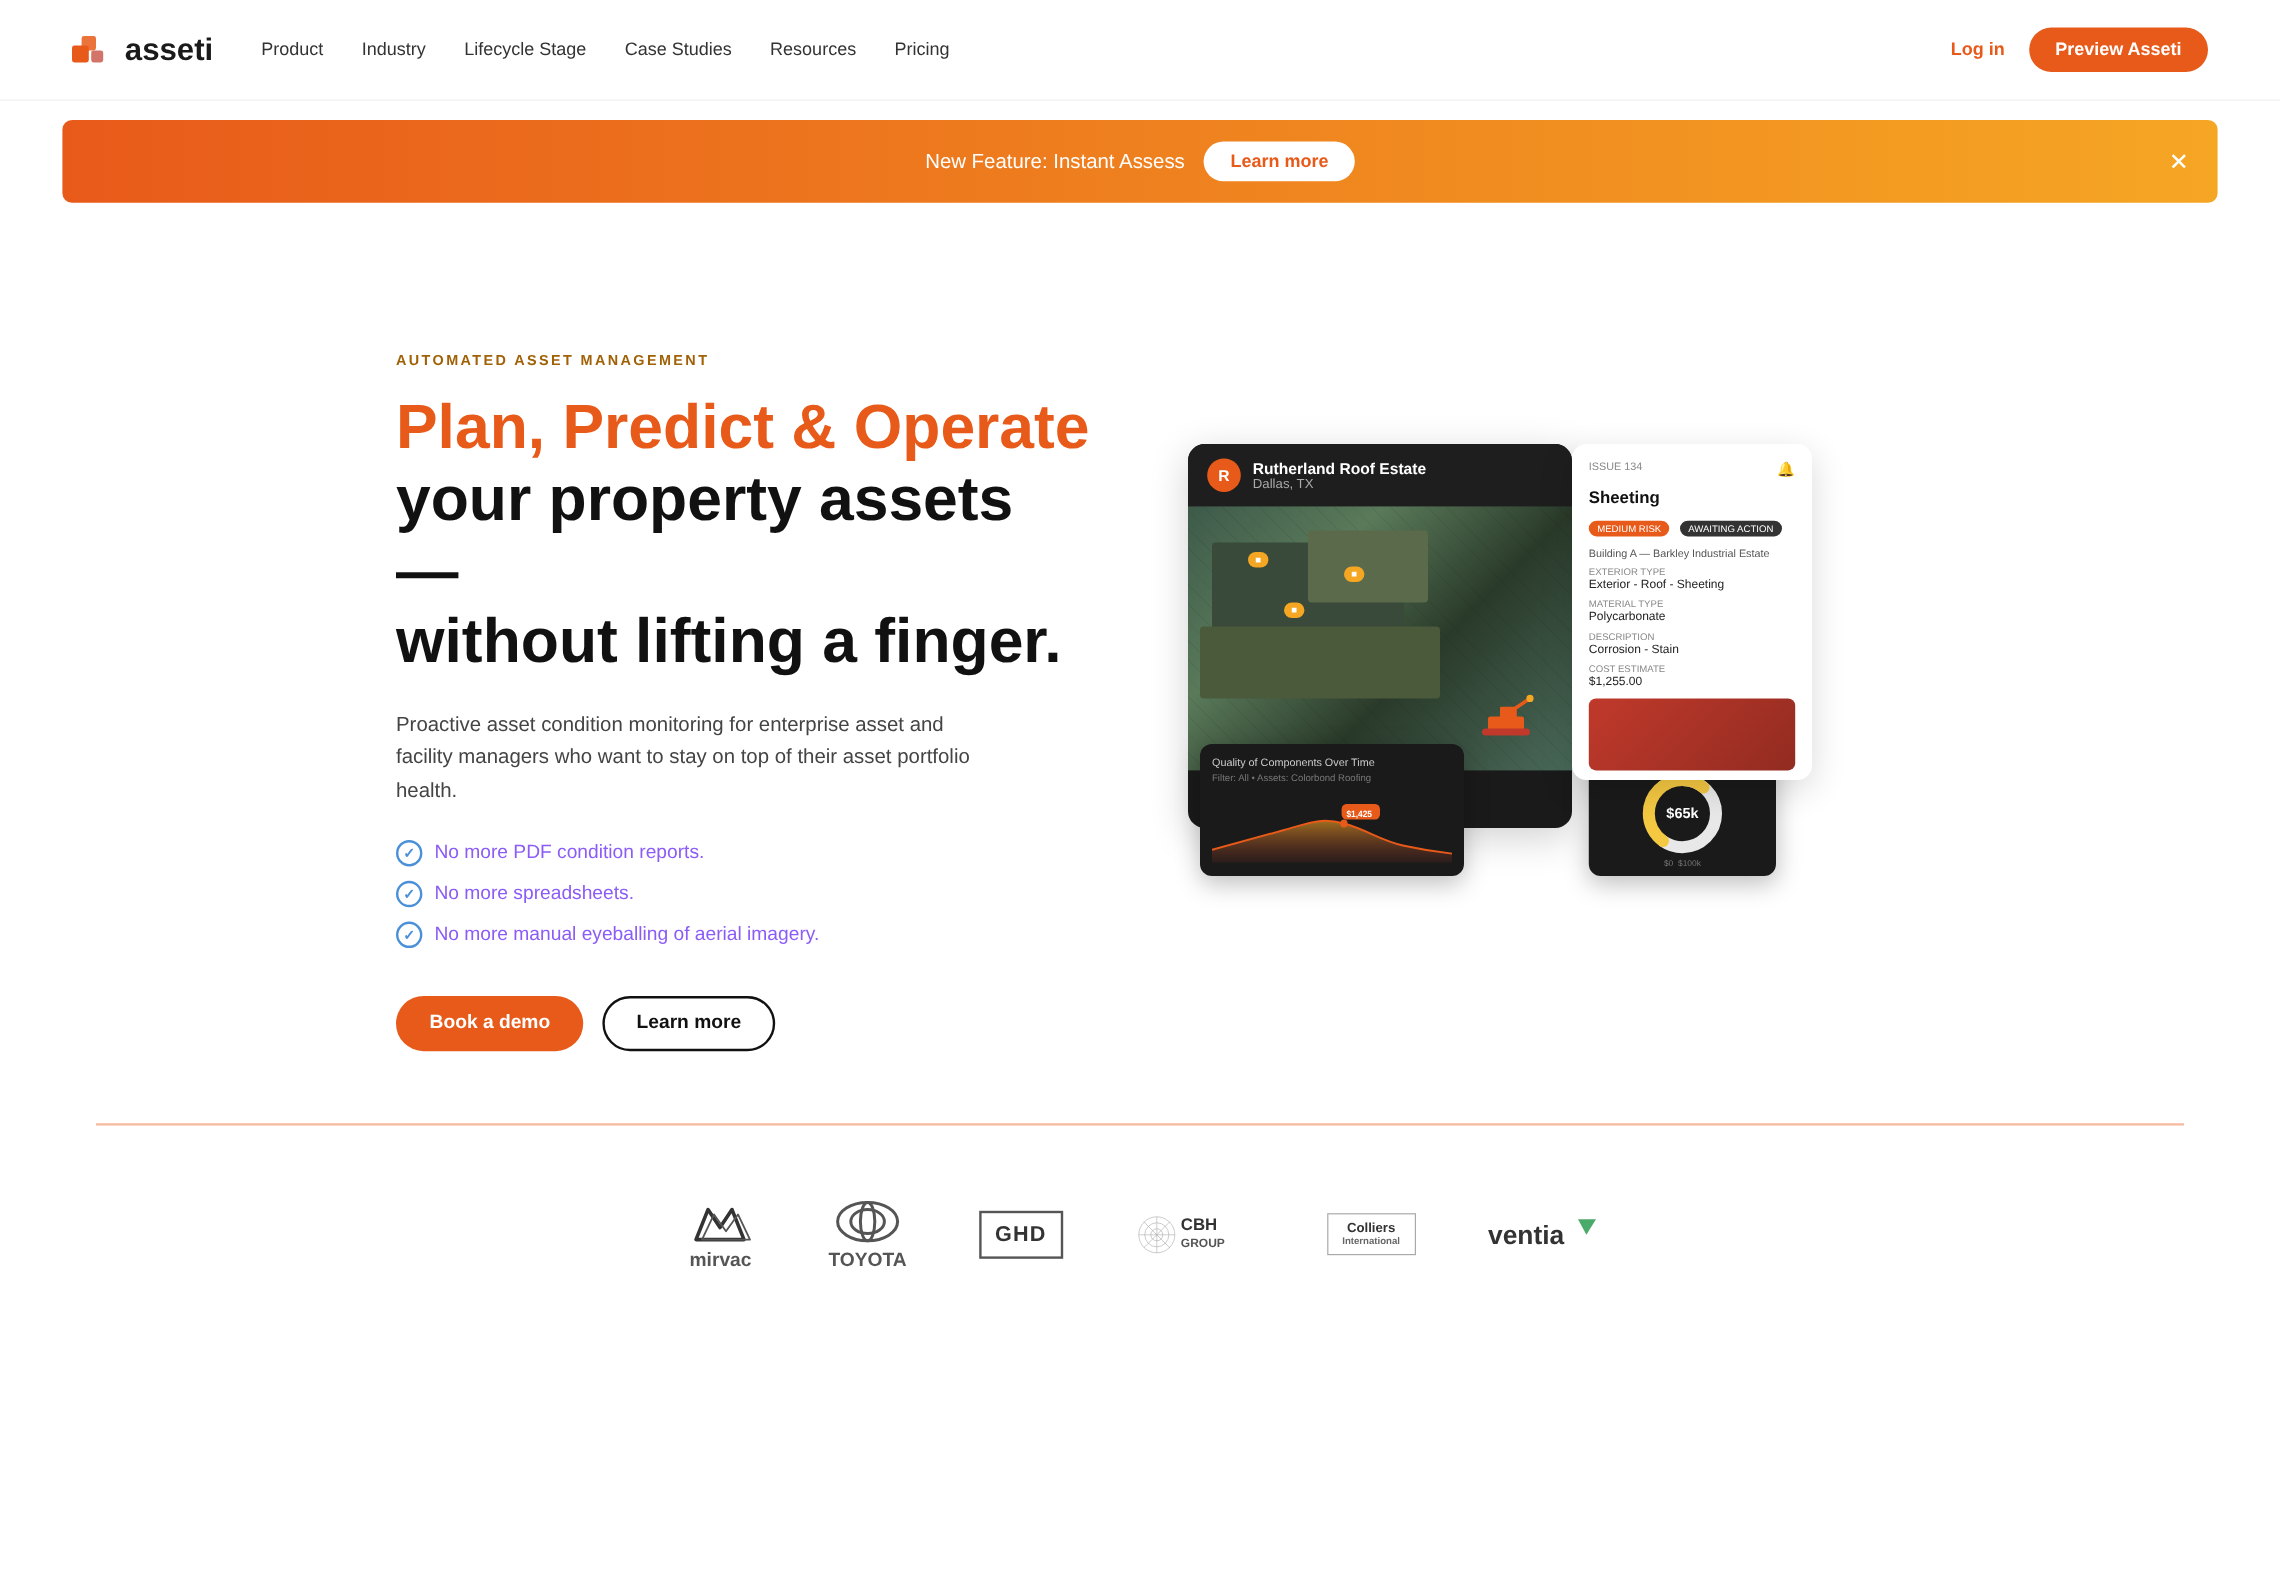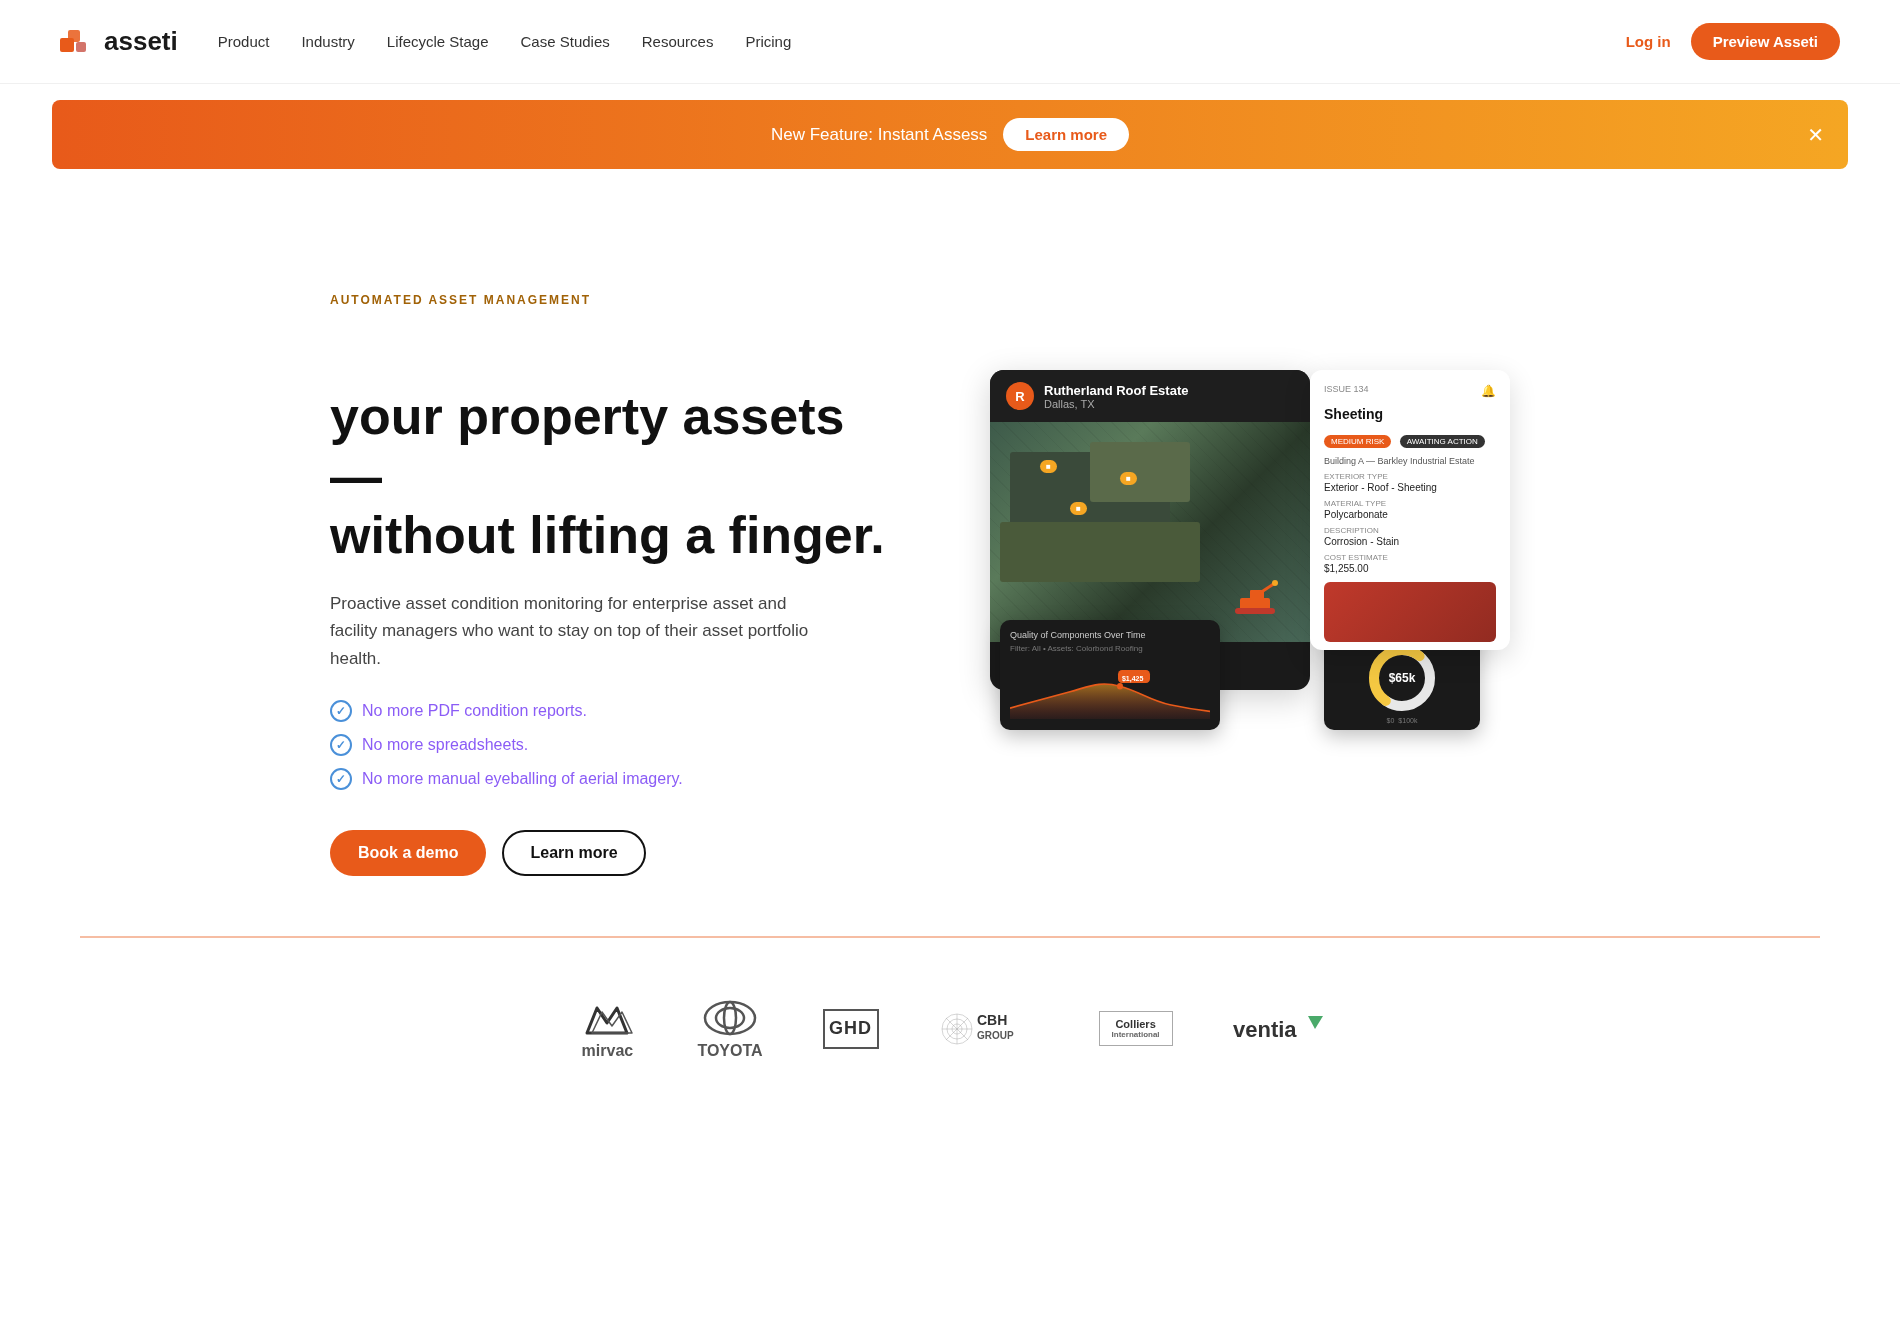--- a/index.html
+++ b/index.html
@@ -170,21 +170,21 @@
     <span class="banner-text">New Feature: Instant Assess</span>
     <button class="banner-btn">Learn more</button>
     <button class="banner-close">✕</button>
   </div>
 </div>
 
 <section class="hero">
   <div class="hero-left">
     <p class="hero-eyebrow">AUTOMATED ASSET MANAGEMENT</p>
     <h1 class="hero-title">
-      <br>
+      <span class="orange">Plan, Predict &amp; Operate</span><br>
       <span>your property assets —<br>without lifting a finger.</span>
     </h1>
     <p class="hero-desc">Proactive asset condition monitoring for enterprise asset and facility managers who want to stay on top of their asset portfolio health.</p>
     <ul class="checklist">
       <li>
         <span class="check-icon"></span>
         <span>No more PDF condition reports.</span>
       </li>
       <li>
         <span class="check-icon"></span>
@@ -322,21 +322,21 @@
     <div class="logo-company">
       <svg width="60" height="40" viewBox="0 0 60 40">
         <ellipse cx="30" cy="20" rx="25" ry="16" fill="none" stroke="#555" stroke-width="2.5"></ellipse>
         <ellipse cx="30" cy="20" rx="14" ry="10" fill="none" stroke="#555" stroke-width="2.5"></ellipse>
         <ellipse cx="30" cy="20" rx="6" ry="16" fill="none" stroke="#555" stroke-width="2.5"></ellipse>
       </svg>
       <span>TOYOTA</span>
     </div>
 
     <div class="logo-company">
-      <div style="width:56px;height:40px;border:2.5px solid #555;display:flex;align-items:center;justify-content:center;">
+      <div style="width:70px;height:40px;border:2.5px solid #555;display:flex;align-items:center;justify-content:center;">
         <span style="font-size:18px;font-weight:900;color:#333;letter-spacing:1px;">GHD</span>
       </div>
     </div>
 
     <div class="logo-company">
       <svg width="100" height="40" viewBox="0 0 100 40">
 
         <g transform="translate(18,20)">
           <circle cx="0" cy="0" r="15" fill="none" stroke="#aaa" stroke-width="0.5"></circle>
           <circle cx="0" cy="0" r="10" fill="none" stroke="#aaa" stroke-width="0.5"></circle>

